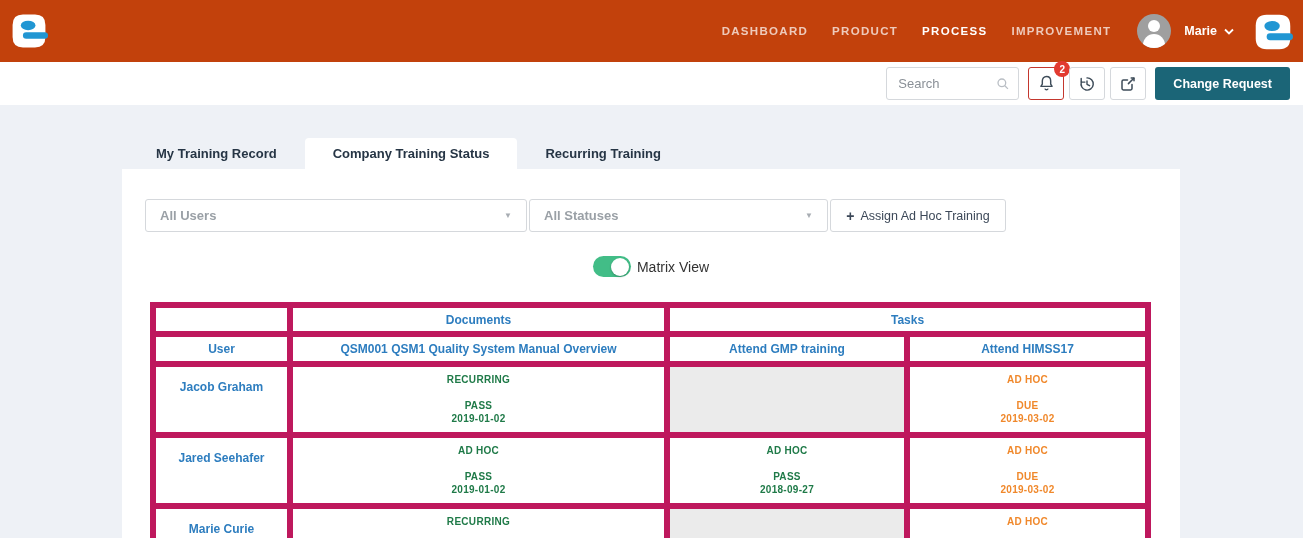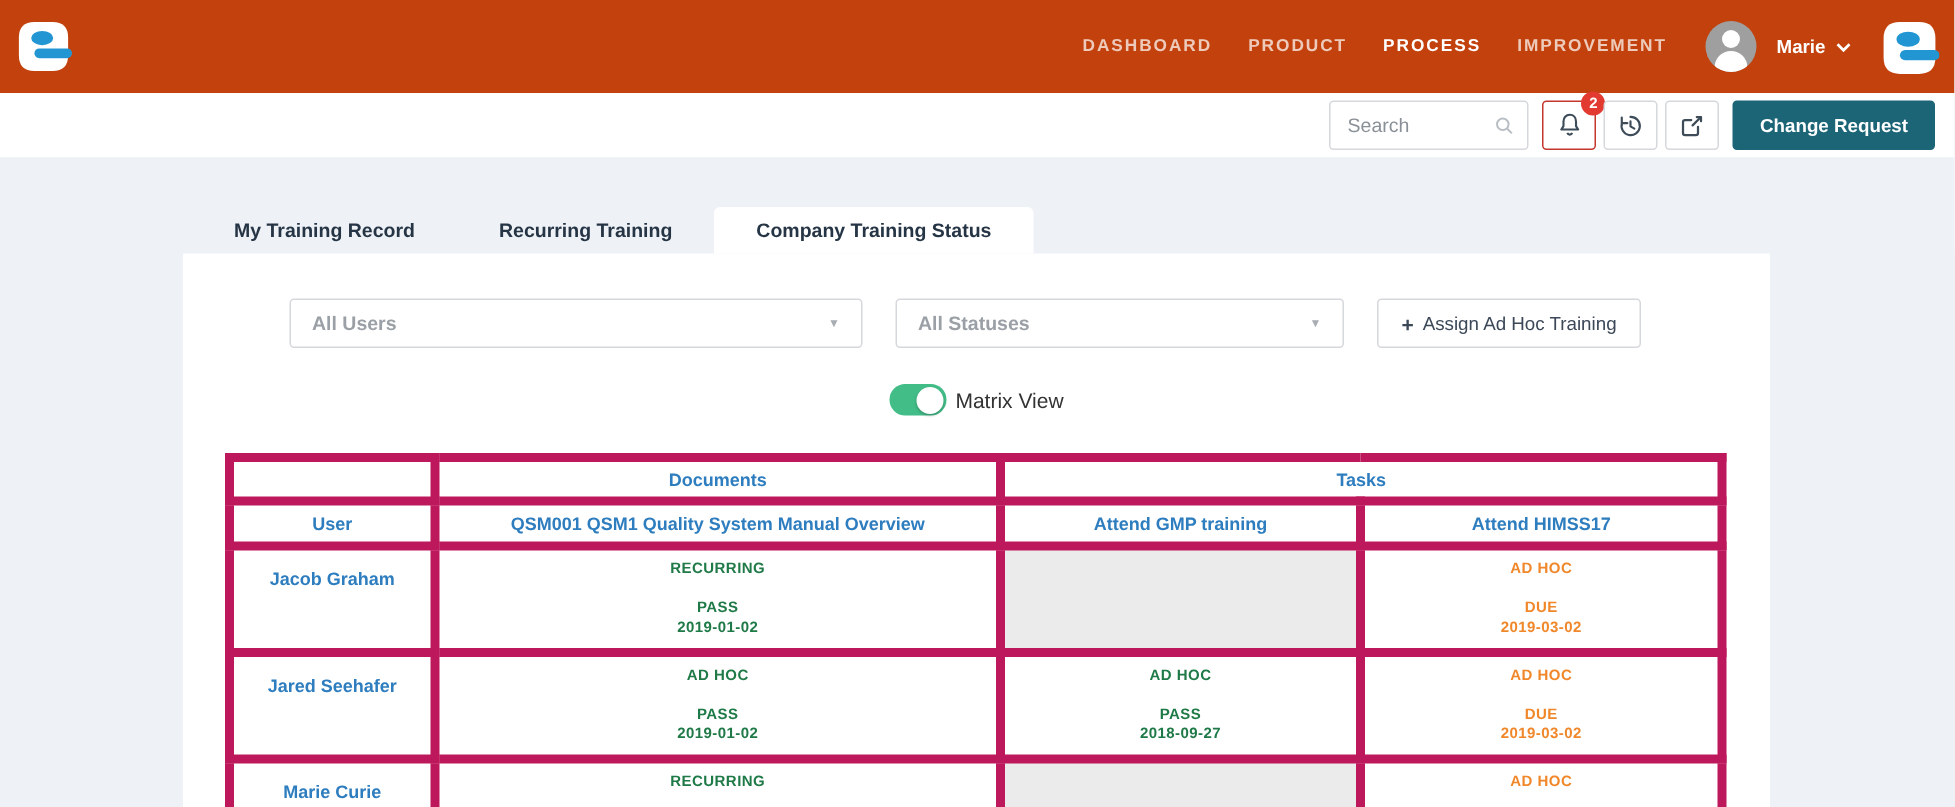--- a/index.html
+++ b/index.html
@@ -44,21 +44,21 @@
 
   
   .content { height:433px; background:#eef1f6; }
   .tabs { display:flex; margin-left:128px; padding-top:33px; }
   .tab { height:31px; padding:0 28px; display:flex; align-items:center;
     font-size:13px; font-weight:bold; color:#263545; cursor:pointer;
     border-radius:4px 4px 0 0; }
   .tab.active { background:#fff; }
   .panel { margin-left:122px; width:1058px; background:#fff; height:370px; }
 
-  .filters { display:flex; gap:22px; padding:30px 0 0 71px; align-items:center; }
+  .filters { display:flex; gap:2px; padding:30px 0 0 23px; align-items:center; }
   .select { height:33px; border:1px solid #d5d8dc; border-radius:3px; background:#fff;
     display:flex; align-items:center; justify-content:space-between;
     padding:0 14px; cursor:pointer; }
   .select.users { width:382px; }
   .select.statuses { width:299px; }
   .select .value { font-size:13px; font-weight:bold; color:#9aa0a6; }
   .select .arrow { font-size:8px; color:#a8adb3; }
   .assign-btn { height:33px; width:176px; border:1px solid #d5d8dc; border-radius:3px;
     background:#fff; display:flex; align-items:center; justify-content:center; gap:6px;
     font-size:12.5px; color:#3c4858; cursor:pointer; font-family:"Liberation Sans", sans-serif; }
@@ -152,22 +152,22 @@
       <line x1="14.8" y1="3.2" x2="9.4" y2="8.6" stroke="#3e4c59" stroke-width="1.5" stroke-linecap="round"></line>
       <path d="M13 9.5 V13.6 C13 14.4 12.4 15 11.6 15 H4.4 C3.6 15 3 14.4 3 13.6 V6.4 C3 5.6 3.6 5 4.4 5 H8.5" fill="none" stroke="#3e4c59" stroke-width="1.5" stroke-linecap="round"></path>
     </svg>
   </div>
   <button class="cr-btn">Change Request</button>
 </div>
 
 <div class="content">
   <div class="tabs">
     <div class="tab">My Training Record</div>
+    <div class="tab active">Company Training Status</div>
     <div class="tab">Recurring Training</div>
-    <div class="tab active">Company Training Status</div>
   </div>
 
   <div class="panel">
     <div class="filters">
       <div class="select users">
         <span class="value">All Users</span>
         <span class="arrow">▼</span>
       </div>
       <div class="select statuses">
         <span class="value">All Statuses</span>

